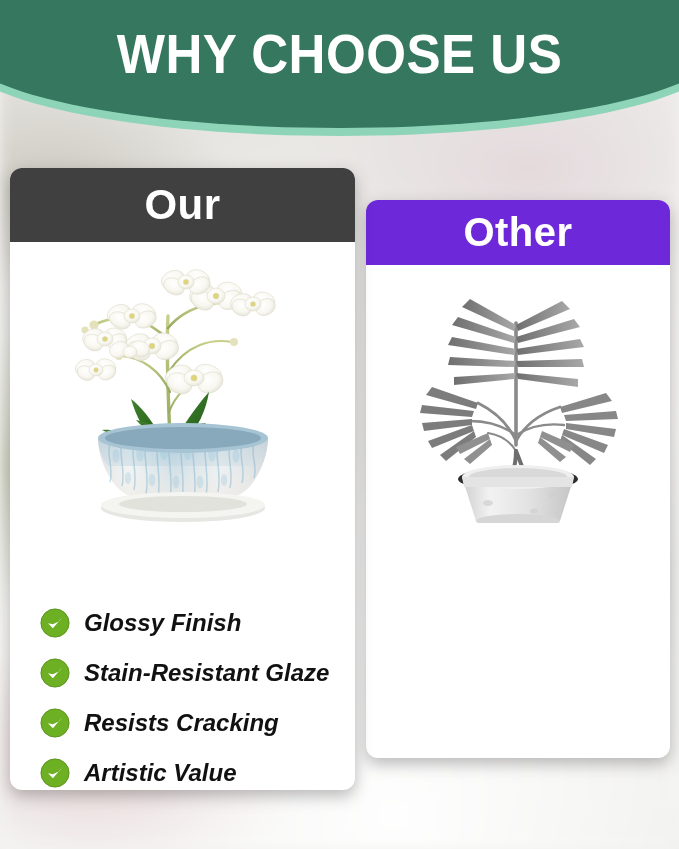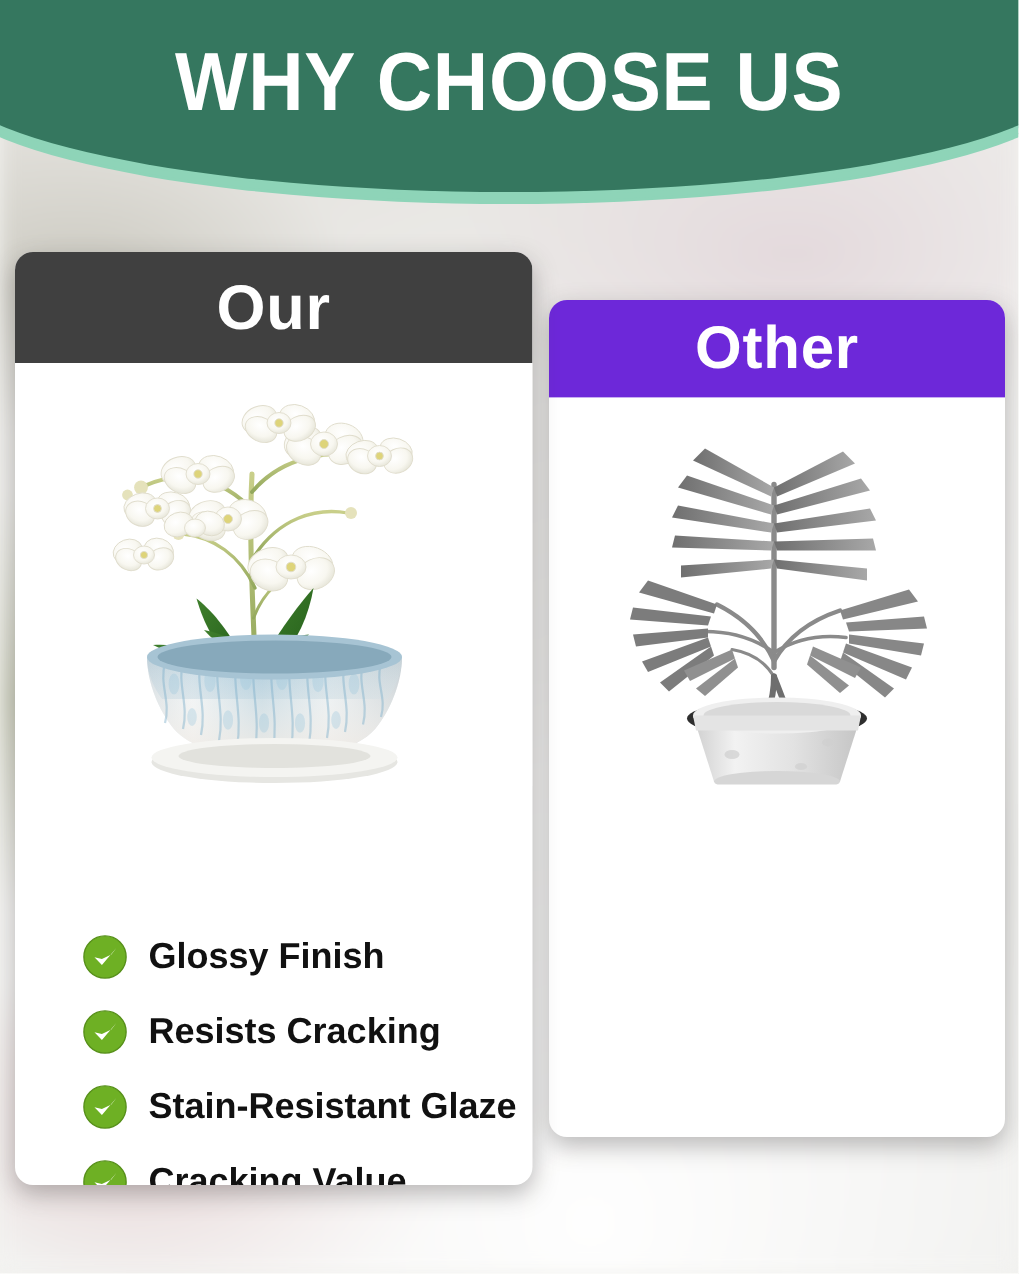--- a/index.html
+++ b/index.html
@@ -128,22 +128,23 @@
   }
   .our-art { height: 282px; }
   .other-art { height: 258px; }
 
   
   .feature-list {
     position: absolute;
     left: 0;
     right: 0;
     list-style: none;
-    margin: 15px;
+    margin: 0;
     padding: 0;
+    font-style: italic;
   }
   .our-list { top: 356px; left: 30px; }
   .other-list { top: 266px; left: 404px; }
 
   .feature-item {
     display: flex;
     align-items: center;
   }
   .our-list .feature-item { height: 50px; }
   .other-list .feature-item { height: 46px; }
@@ -366,37 +367,37 @@
             <path d="M8.5 16.2 L13.8 21.6 L24.2 9.4 L20.5 14.2 L13.8 17.4 Z" fill="#ffffff"></path>
           </svg>
           <span class="feature-text">Glossy Finish</span>
         </li>
         <li class="feature-item">
           <svg class="feature-icon" viewBox="0 0 32 32">
             <circle cx="16" cy="16" r="15" fill="#6eb024"></circle>
             <circle cx="16" cy="16" r="15" fill="none" stroke="#57901a" stroke-width="1"></circle>
             <path d="M8.5 16.2 L13.8 21.6 L24.2 9.4 L20.5 14.2 L13.8 17.4 Z" fill="#ffffff"></path>
           </svg>
-          <span class="feature-text">Resists Cracking</span>
+          <span class="feature-text">Stain-Resistant Glaze</span>
         </li>
         <li class="feature-item">
           <svg class="feature-icon" viewBox="0 0 32 32">
             <circle cx="16" cy="16" r="15" fill="#6eb024"></circle>
             <circle cx="16" cy="16" r="15" fill="none" stroke="#57901a" stroke-width="1"></circle>
             <path d="M8.5 16.2 L13.8 21.6 L24.2 9.4 L20.5 14.2 L13.8 17.4 Z" fill="#ffffff"></path>
           </svg>
-          <span class="feature-text">Stain-Resistant Glaze</span>
+          <span class="feature-text">Resists Cracking</span>
         </li>
         <li class="feature-item">
           <svg class="feature-icon" viewBox="0 0 32 32">
             <circle cx="16" cy="16" r="15" fill="#6eb024"></circle>
             <circle cx="16" cy="16" r="15" fill="none" stroke="#57901a" stroke-width="1"></circle>
             <path d="M8.5 16.2 L13.8 21.6 L24.2 9.4 L20.5 14.2 L13.8 17.4 Z" fill="#ffffff"></path>
           </svg>
-          <span class="feature-text">Cracking Value</span>
+          <span class="feature-text">Artistic Value</span>
         </li>
       </ul>
     </div>
   </div>
 
   <div class="card card-other">
     <div class="card-head">
       <span>Other</span>
     </div>
     <div class="card-body">

